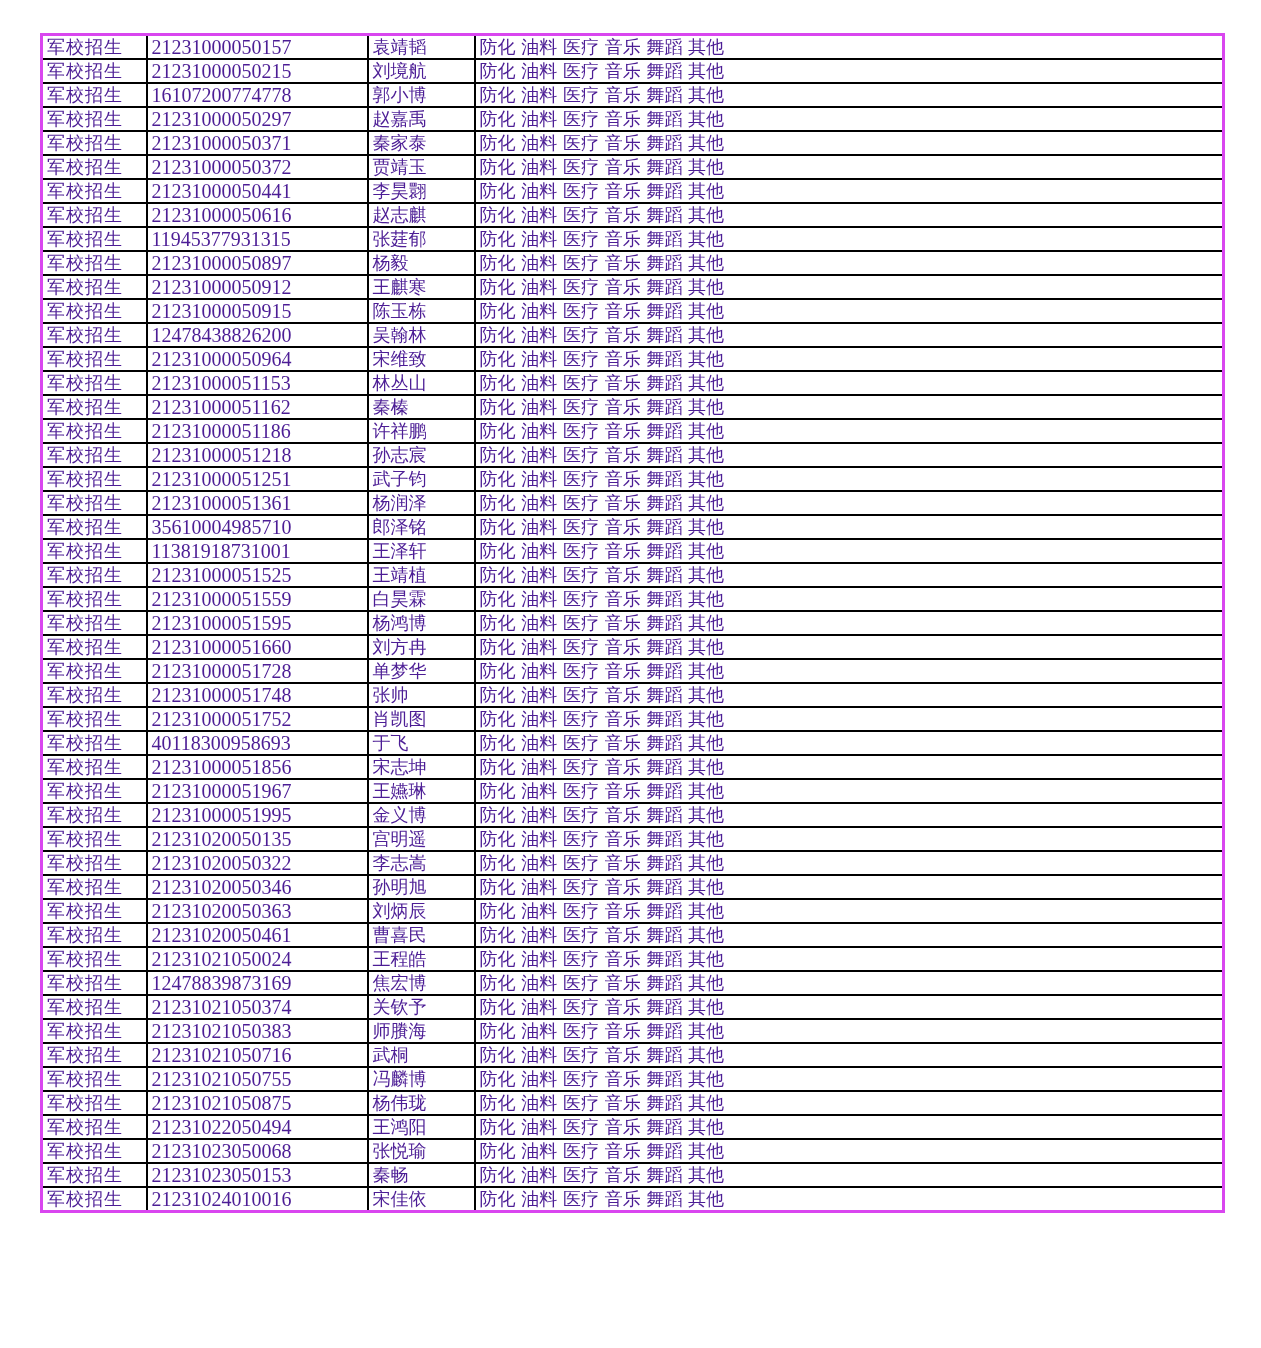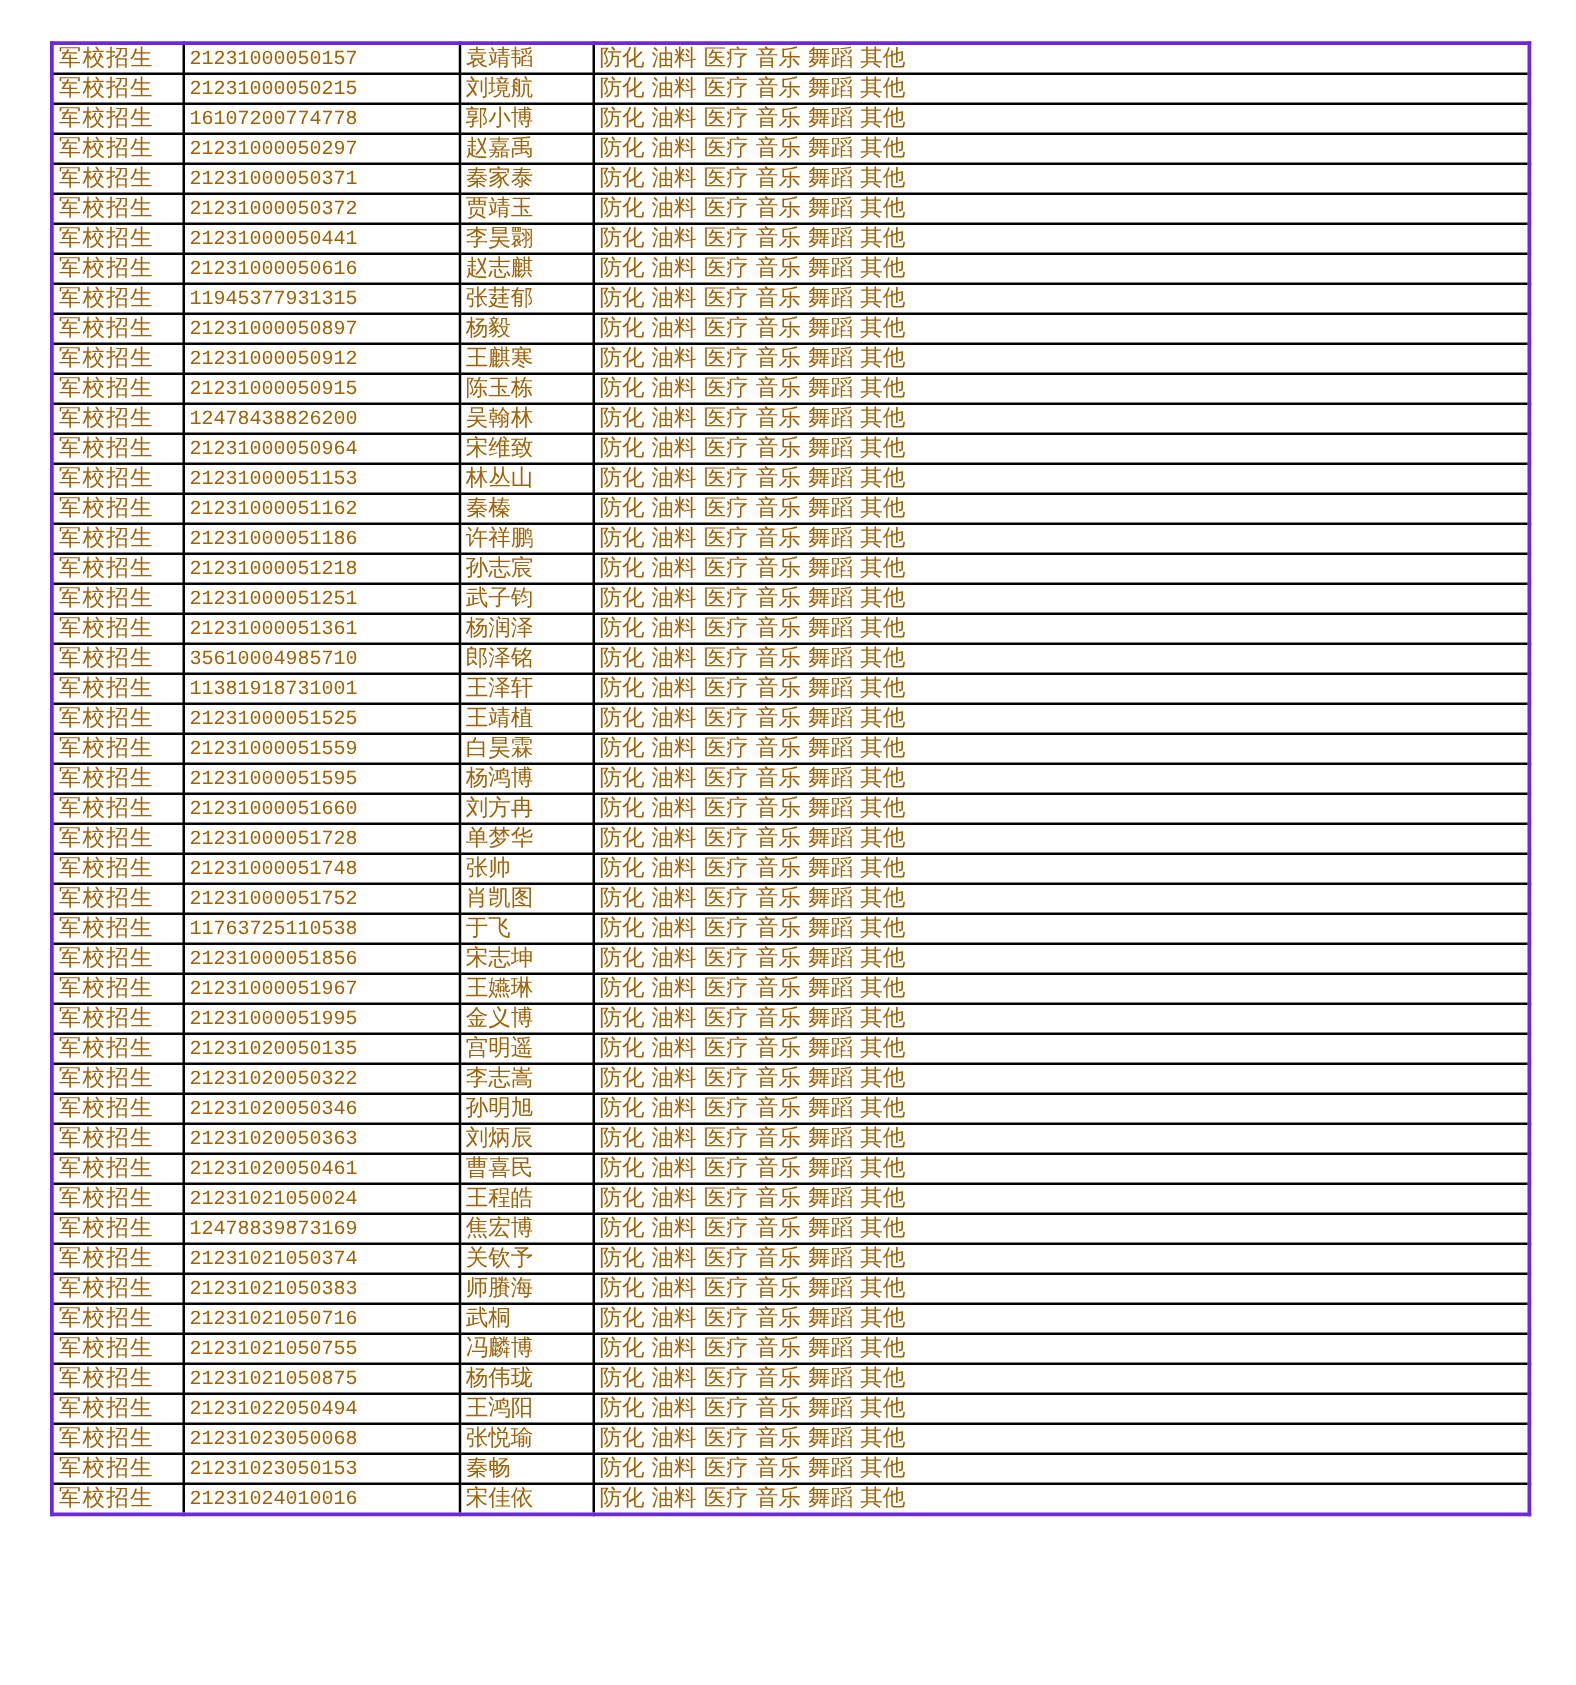--- a/index.html
+++ b/index.html
@@ -1,36 +1,36 @@
 <!DOCTYPE html>
 <html><head>
 <meta charset="utf-8">
 <style>
   html, body { margin: 0; padding: 0; background: #ffffff; }
   body { width: 1261px; height: 1348px; position: relative; overflow: hidden; }
   .sheet {
     position: absolute; left: 40px; top: 33px;
     border-collapse: collapse;
     font-family: "DejaVu Sans", "Liberation Sans", sans-serif;
-    color: #a16207;
+    color: #4c1d95;
     table-layout: fixed;
     width: 1182px;
-    border: 3px solid #6d28d9;
+    border: 3px solid #d946ef;
   }
   .sheet td {
     border: 2px solid #000;
     height: 22px;
     padding: 0 0 0 4px;
     font-size: 18px;
     line-height: 22px;
     white-space: nowrap;
     overflow: hidden;
     vertical-align: middle;
   }
-  .sheet td.c-id { font-family: Liberation Mono, monospace; font-size: 16px; }
+  .sheet td.c-id { font-family: Liberation Serif, serif; font-size: 20px; }
   .sheet td.c-cat { letter-spacing: 1px; }
   col.w1 { width: 105px; }
   col.w2 { width: 221px; }
   col.w3 { width: 107px; }
   col.w4 { width: 749px; }
 </style>
 </head>
 <body>
 
 <table class="sheet">
@@ -210,21 +210,21 @@
         <td class="c-maj">防化 油料 医疗 音乐 舞蹈 其他</td>
       </tr>
       <tr>
         <td class="c-cat">军校招生</td>
         <td class="c-id">21231000051752</td>
         <td class="c-name">肖凯图</td>
         <td class="c-maj">防化 油料 医疗 音乐 舞蹈 其他</td>
       </tr>
       <tr>
         <td class="c-cat">军校招生</td>
-        <td class="c-id">11763725110538</td>
+        <td class="c-id">40118300958693</td>
         <td class="c-name">于飞</td>
         <td class="c-maj">防化 油料 医疗 音乐 舞蹈 其他</td>
       </tr>
       <tr>
         <td class="c-cat">军校招生</td>
         <td class="c-id">21231000051856</td>
         <td class="c-name">宋志坤</td>
         <td class="c-maj">防化 油料 医疗 音乐 舞蹈 其他</td>
       </tr>
       <tr>

